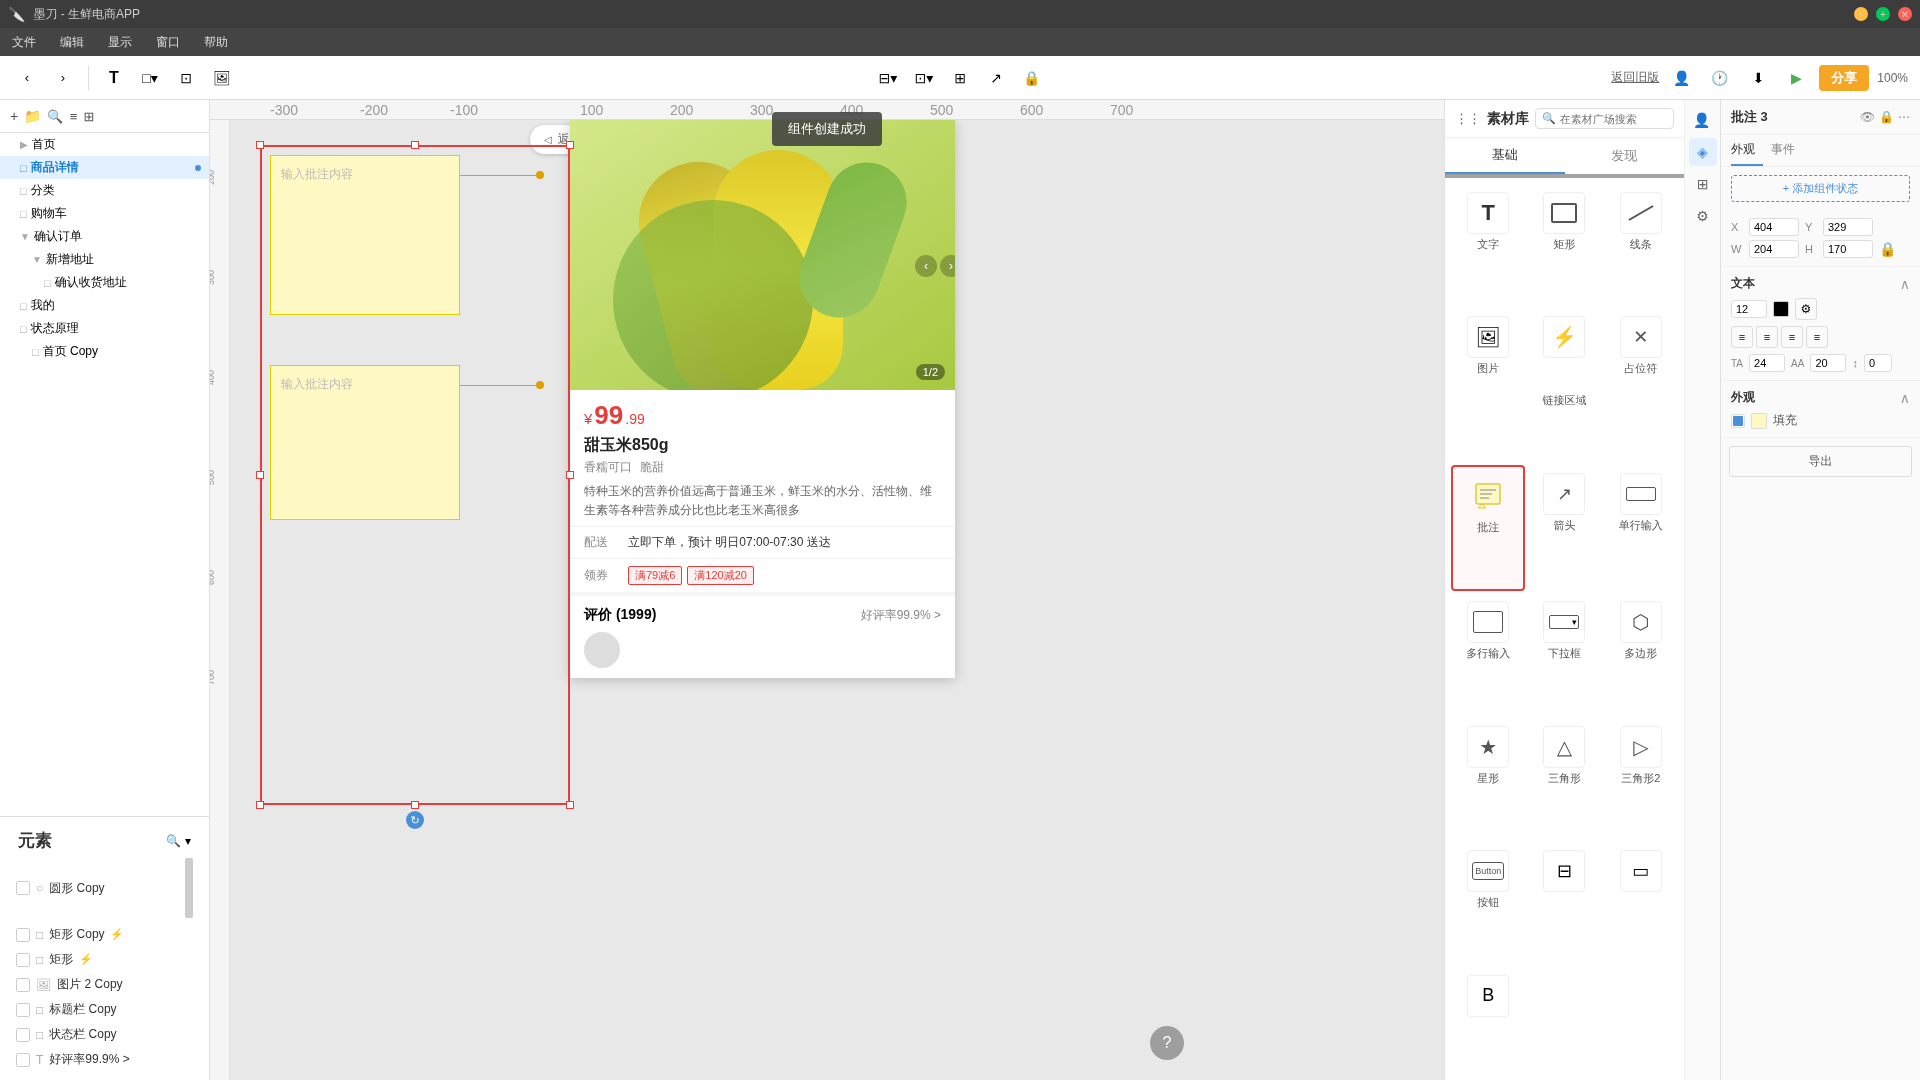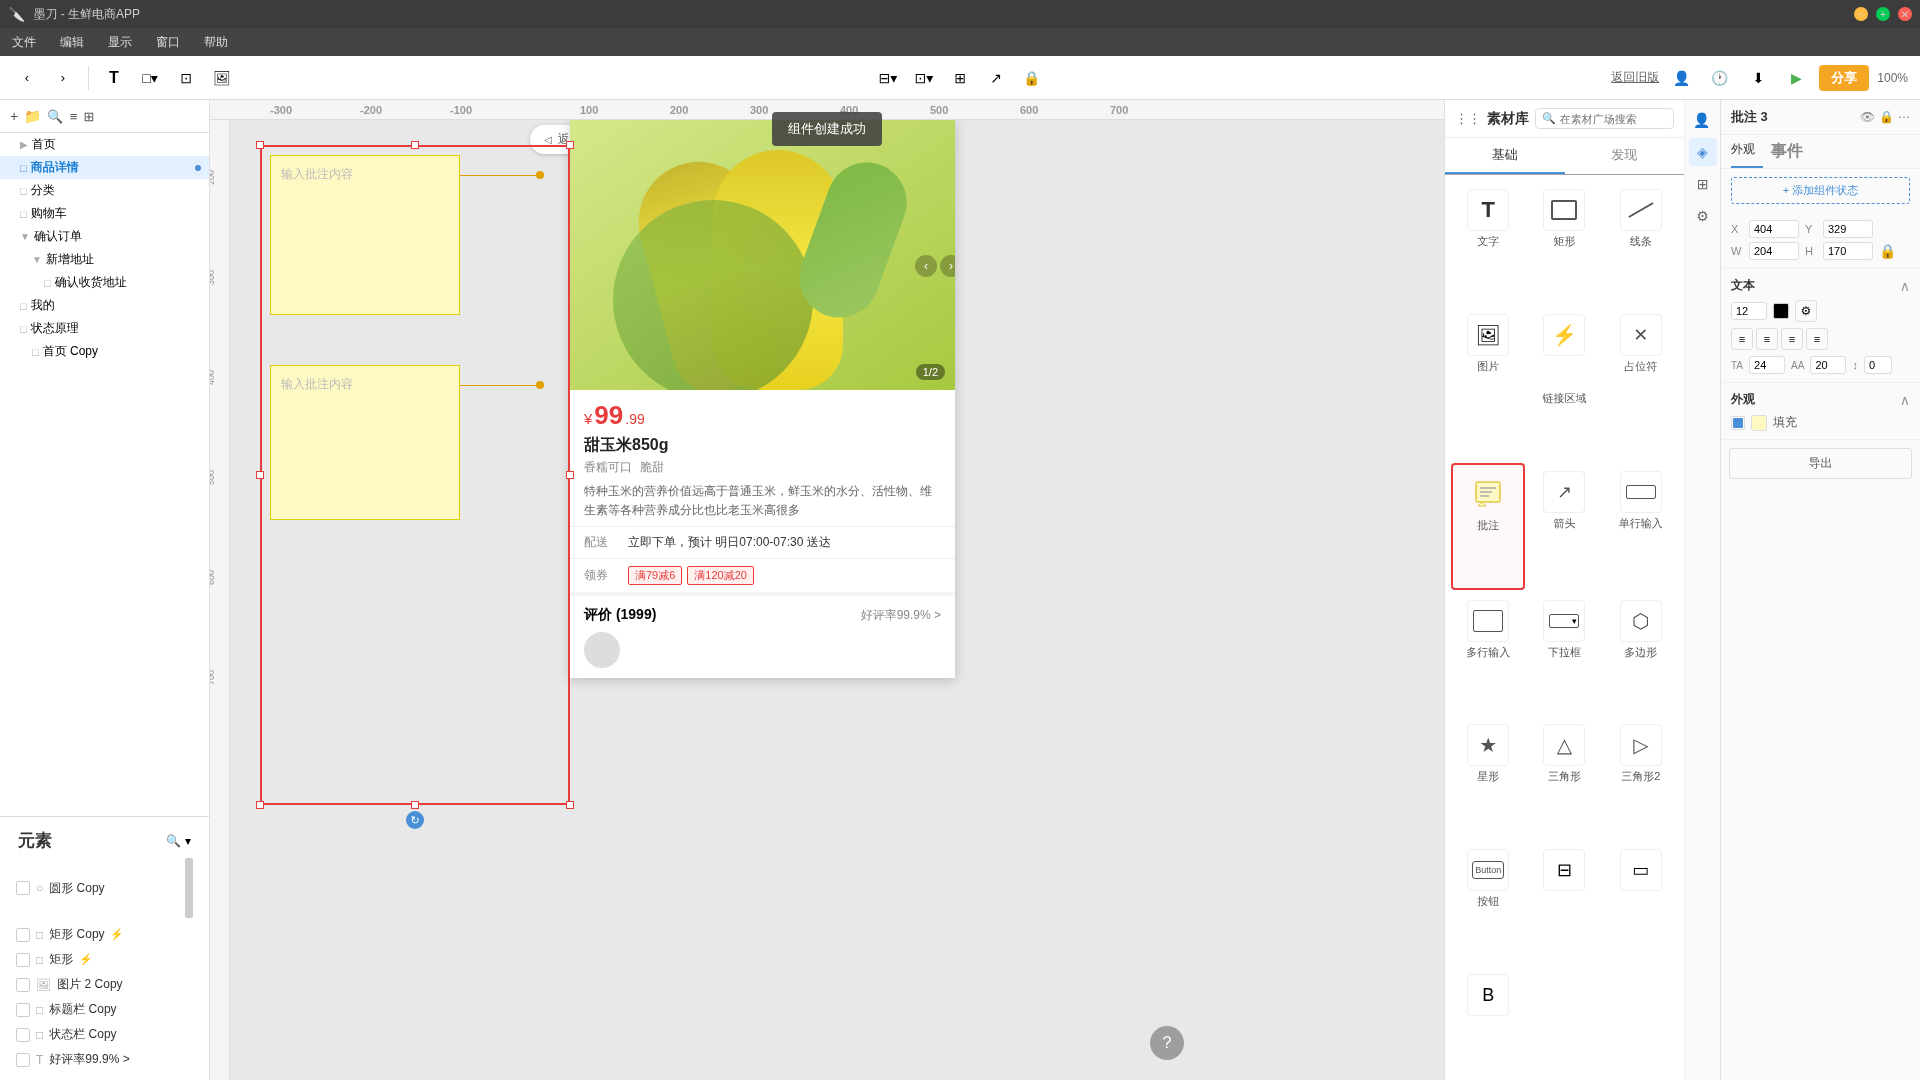--- a/index.html
+++ b/index.html
@@ -250,21 +250,21 @@
           
         </div>
 
       </div>
     </div>
   </div>
 
   <div class="canvas-area">
 
     <div style="position:absolute;top:0;left:0;right:0;height:20px;background:#f5f5f5;border-bottom:1px solid #ddd;z-index:10;">
-      <div style="position:absolute;left:20px;right:0;display:flex;align-items:center;height:100%;font-size:11px;color:#999;padding-left:10px;font-weight:bold;">
+      <div style="position:absolute;left:20px;right:0;display:flex;align-items:center;height:100%;font-size:14px;color:#999;padding-left:10px;">
         <span style="position:absolute;left:40px;">-300</span>
         <span style="position:absolute;left:130px;">-200</span>
         <span style="position:absolute;left:220px;">-100</span>
         <span style="position:absolute;left:350px;">100</span>
         <span style="position:absolute;left:440px;">200</span>
         <span style="position:absolute;left:520px;">300</span>
         <span style="position:absolute;left:610px;">400</span>
         <span style="position:absolute;left:700px;">500</span>
         <span style="position:absolute;left:790px;">600</span>
         <span style="position:absolute;left:880px;">700</span>
@@ -390,21 +390,21 @@
 
       <div style="display:flex;align-items:center;padding:8px 10px;border-bottom:1px solid #eee;gap:6px;">
         <span style="font-size:13px;color:#555;">⋮⋮</span>
         <span style="font-size:14px;font-weight:bold;color:#333;">素材库</span>
         <div style="flex:1;display:flex;align-items:center;border:1px solid #ddd;border-radius:4px;padding:3px 6px;gap:4px;">
           <span style="font-size:11px;color:#aaa;">🔍</span>
           <input type="text" style="border: none; outline: none; font-size: 11px; color: rgb(153, 153, 153); width: 100%;" placeholder="在素材广场搜索">
         </div>
       </div>
 
-      <div style="display:flex;border-bottom:1px solid #a3a3a3;">
+      <div style="display:flex;border-bottom:4px solid #a3a3a3;align-items:center;">
         <div style="flex:1;text-align:center;padding:8px;font-size:13px;color:#333;border-bottom:2px solid #4a90d9;cursor:pointer;">基础</div>
         <div style="flex:1;text-align:center;padding:8px;font-size:13px;color:#888;cursor:pointer;">发现</div>
       </div>
 
       <div style="display:grid;grid-template-columns:repeat(3,1fr);gap:2px;padding:6px;overflow-y:auto;flex:1;">
 
         <div style="display:flex;flex-direction:column;align-items:center;gap:3px;padding:8px 4px;border-radius:4px;cursor:pointer;">
           <div style="width:42px;height:42px;border:1px solid #eee;border-radius:4px;display:flex;align-items:center;justify-content:center;font-size:22px;font-weight:bold;color:#333;">T</div>
           <span style="font-size:11px;color:#555;">文字</span>
         </div>
@@ -525,21 +525,21 @@
         </div>
         <div style="display:flex;align-items:center;gap:4px;">
           <span style="font-size:12px;color:#888;cursor:pointer;">👁</span>
           <span style="font-size:12px;color:#888;cursor:pointer;">🔒</span>
           <span style="font-size:12px;color:#888;cursor:pointer;">⋯</span>
         </div>
       </div>
 
       <div style="display:flex;padding:0 10px;border-bottom:1px solid #eee;">
         <span style="font-size:12px;color:#333;padding:6px 8px 6px 0;cursor:pointer;border-bottom:2px solid #4a90d9;">外观</span>
-        <span style="font-size:16px;color:#888;padding:6px 8px;cursor:pointer;font-weight:bold;">事件</span>
+        <span style="font-size:12px;color:#888;padding:6px 8px;cursor:pointer;">事件</span>
       </div>
 
       <div style="border:1px dashed #4a90d9;color:#4a90d9;font-size:11px;padding:5px 10px;border-radius:3px;cursor:pointer;text-align:center;margin:8px 10px;">+ 添加组件状态</div>
 
       <div style="padding:8px 10px;border-bottom:1px solid #f0f0f0;">
         <div style="display:flex;align-items:center;gap:6px;margin-bottom:4px;">
           <span style="font-size:11px;color:#888;width:12px;">X</span>
           <input type="text" style="border: 1px solid rgb(221, 221, 221); border-radius: 3px; padding: 2px 4px; font-size: 11px; width: 50px;" value="404">
           <span style="font-size:11px;color:#888;width:12px;">Y</span>
           <input type="text" style="border: 1px solid rgb(221, 221, 221); border-radius: 3px; padding: 2px 4px; font-size: 11px; width: 50px;" value="329">

